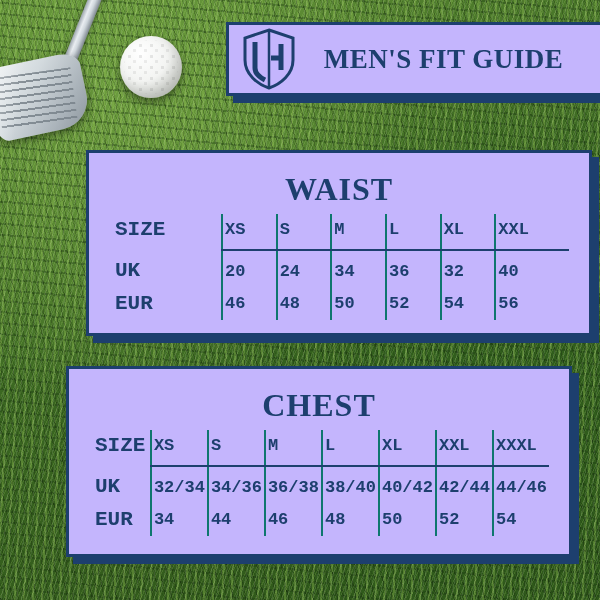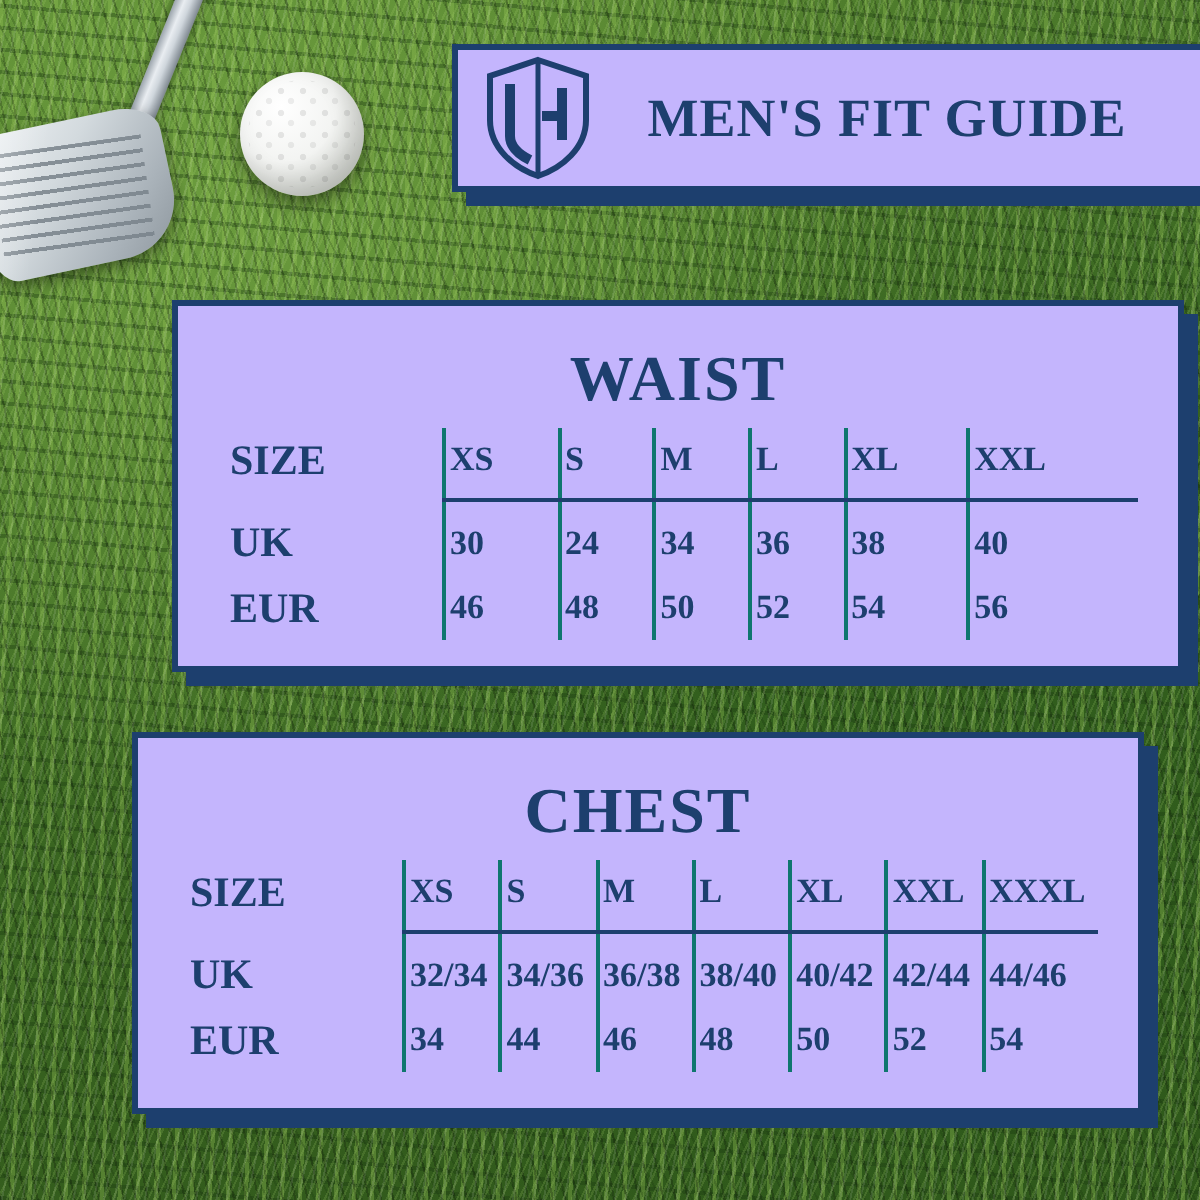--- a/index.html
+++ b/index.html
@@ -189,21 +189,21 @@
     letter-spacing: 1px;
     margin-top: 18px;
     margin-bottom: 6px;
     font-family: "Liberation Serif", serif;
   }
   table.size-table {
     width: 92%;
     margin: 0 auto;
     border-collapse: collapse;
     color: #1d3f6e;
-    font-family: Liberation Serif, serif;
+    font-family: Liberation Mono, monospace;
   }
   table.size-table td, table.size-table th {
     text-align: left;
     padding: 3px 2px;
     font-weight: bold;
     border-left: 2px solid #0f766e;
     font-size: 17px;
     line-height: 1.25;
   }
   table.size-table tr > *:first-child {
@@ -263,25 +263,25 @@
           <th>S</th>
           <th>M</th>
           <th>L</th>
           <th>XL</th>
           <th>XXL</th>
         </tr>
       </thead>
       <tbody>
         <tr>
           <td>UK</td>
-          <td>30</td>
+          <td>20</td>
           <td>24</td>
           <td>34</td>
           <td>36</td>
-          <td>38</td>
+          <td>32</td>
           <td>40</td>
         </tr>
         <tr>
           <td>EUR</td>
           <td>46</td>
           <td>48</td>
           <td>50</td>
           <td>52</td>
           <td>54</td>
           <td>56</td>

